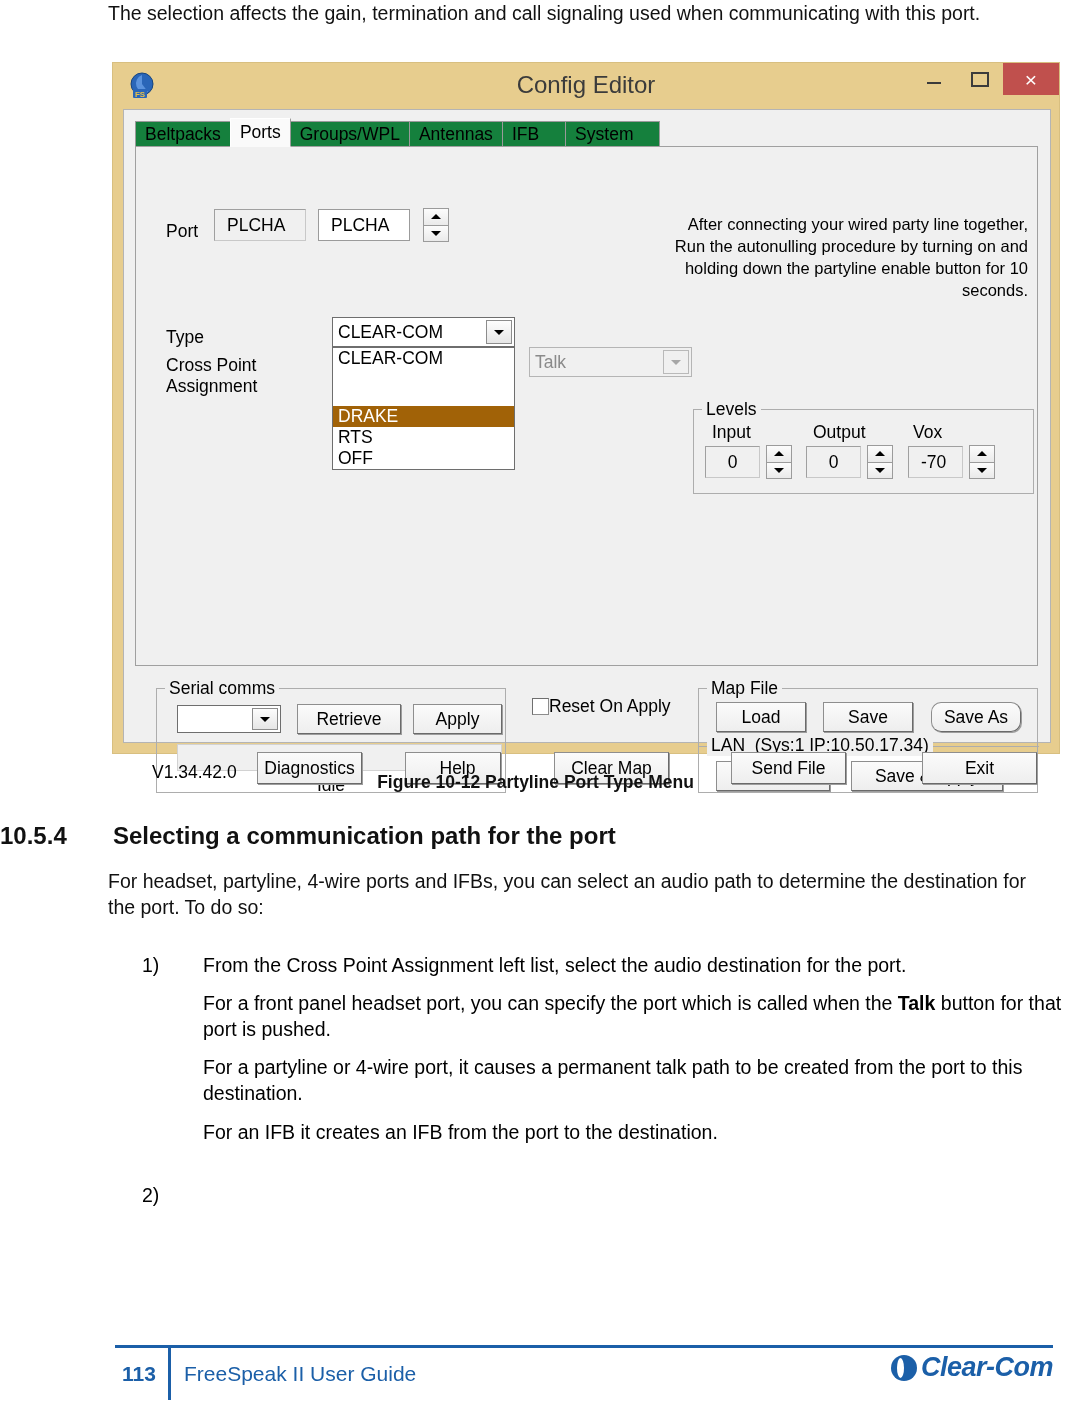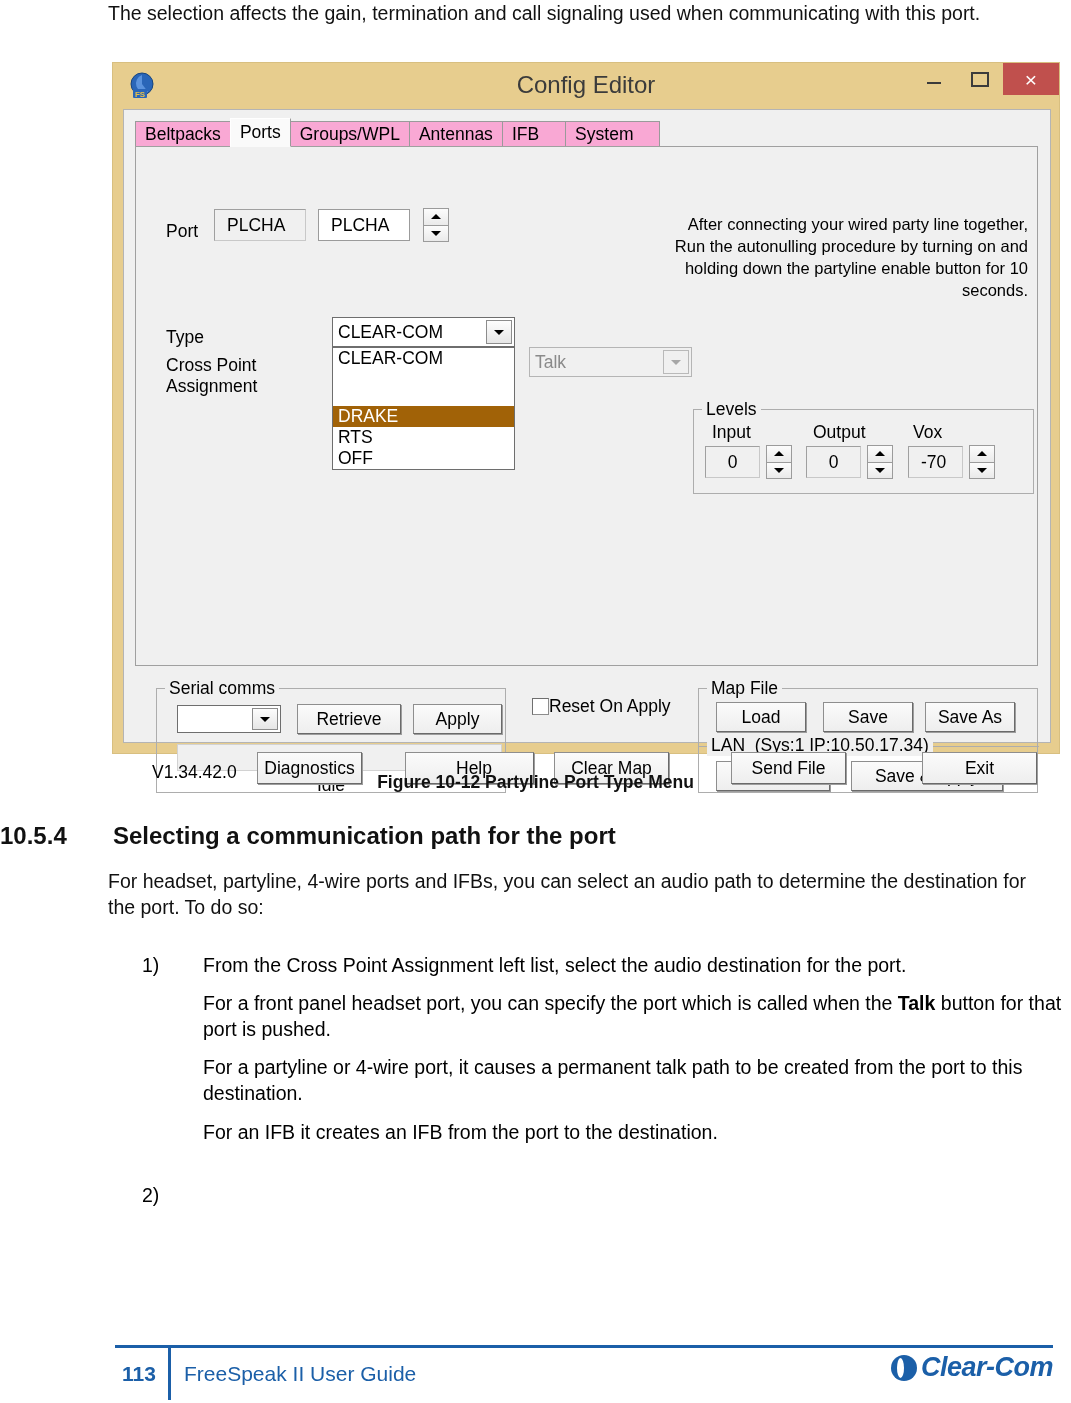--- a/index.html
+++ b/index.html
@@ -152,21 +152,21 @@
   .tabstrip {
     position: absolute; left: 11px; top: 9px;
     height: 28px;
     display: flex; align-items: flex-end;
   }
   .tab {
     height: 26px;
     padding: 0 9px;
     display: flex; align-items: center;
     font-size: 17.5px;
-    background: #f9a8d4;
+    background: #15803d;
     border-left: 1px solid #9a9a9a;
     border-right: 1px solid #9a9a9a;
     border-top: 1px solid #9a9a9a;
     margin-right: -1px;
     box-sizing: border-box;
     color: #000;
   }
   .tab.active {
     background: #fafafa;
     border-bottom: 1px solid #fafafa;
@@ -484,32 +484,32 @@
       <div class="checkbox-row" style="left:408px; top:586px;">
         <span class="checkbox-box"></span>
         <span class="checkbox-label">Reset On Apply</span>
       </div>
 
       <div class="groupbox" style="left:574px; top:578px; width:340px; height:105px;">
         <span class="gb-title">Map File</span>
 
         <div class="btn3d" style="left:17px; top:13px; width:90px; height:30px;">Load</div>
         <div class="btn3d" style="left:124px; top:13px; width:90px; height:30px;">Save</div>
-        <div class="btn3d" style="left:226px; top:13px; width:90px; height:30px;">Save As</div>
+        <div class="btn3d" style="left:232px; top:13px; width:90px; height:30px;border-radius:10px;">Save As</div>
 
         <div class="groupbox" style="left:-1px; top:57px; width:341px; height:49px; border-bottom:none; border-left:none; border-right:none;">
           <span class="gb-title" style="left:9px; top:-12px;">LAN  (Sys:1 IP:10.50.17.34)</span>
           <div class="btn3d" style="left:18px; top:14px; width:114px; height:30px;">Retrieve</div>
           <div class="btn3d" style="left:153px; top:14px; width:152px; height:30px;">Save &amp; Apply</div>
         </div>
       </div>
 
       <div class="lbl" style="left:28px; top:652px;">V1.34.42.0</div>
       <div class="btn3d" style="left:133px; top:642px; width:105px; height:32px;">Diagnostics</div>
-      <div class="btn3d" style="left:281px; top:642px; width:129px; height:32px;padding-left:9px;">Help</div>
+      <div class="btn3d" style="left:281px; top:642px; width:96px; height:32px;padding-left:9px;">Help</div>
       <div class="btn3d" style="left:430px; top:642px; width:115px; height:32px;">Clear Map</div>
       <div class="btn3d" style="left:607px; top:642px; width:115px; height:32px;">Send File</div>
       <div class="btn3d" style="left:798px; top:642px; width:115px; height:32px;">Exit</div>
 
     </div>
   </div>
 
   <div class="fig-caption">Figure 10-12 Partyline Port Type Menu</div>
 
   <div id="sec-num">10.5.4</div>

